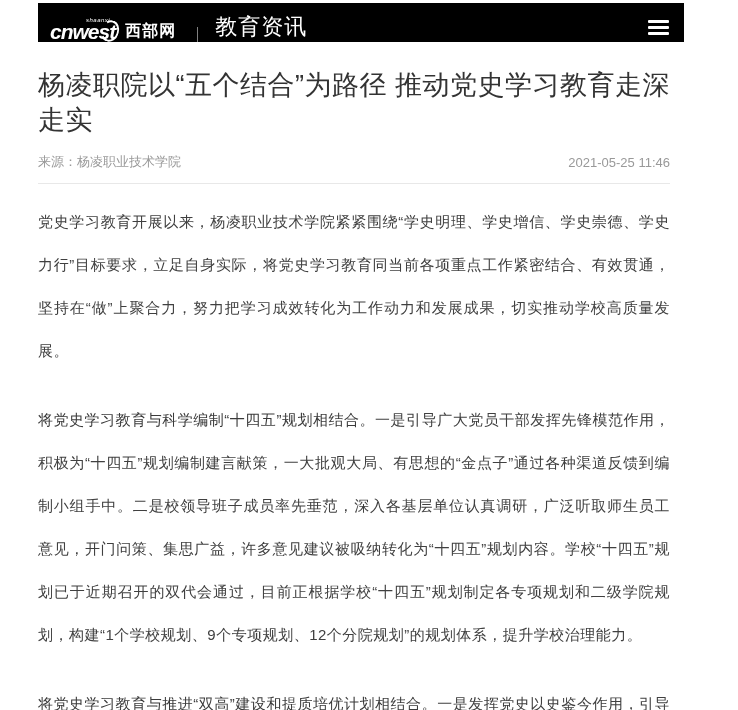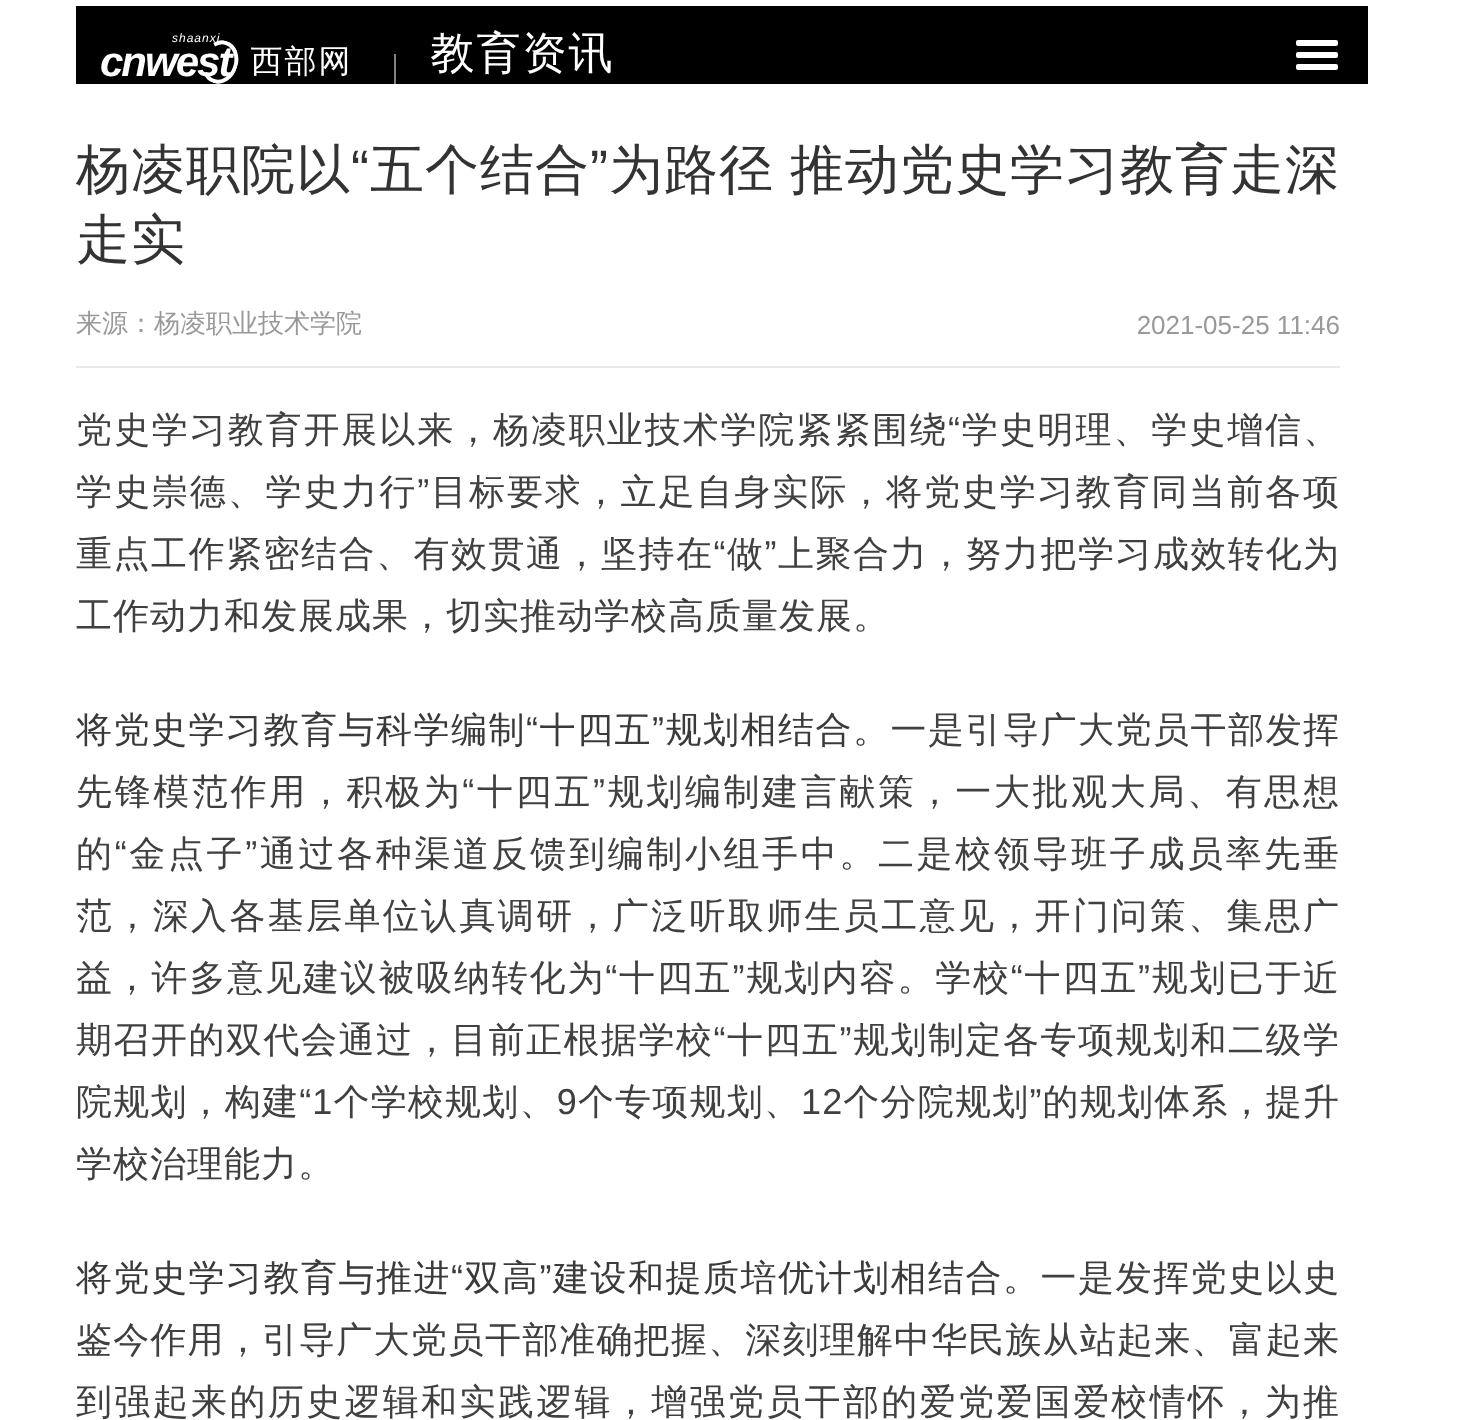--- a/index.html
+++ b/index.html
@@ -35,21 +35,21 @@
   }
   .logo-swoosh {
     width: 18px; height: 22px;
     border: 2px solid #fff; border-radius: 50%;
     border-left-color: transparent;
     margin-left: -14px; margin-top: -2px;
     transform: rotate(18deg);
     flex: 0 0 auto;
   }
   .site-name {
-    color: #fff; font-size: 16px; font-weight: 400;
+    color: #fff; font-size: 16px; font-weight: 700;
     margin-left: 6px; letter-spacing: 1px;
   }
   .header-divider {
     width: 1px; height: 15px;
     background: rgba(255,255,255,0.5);
     margin: 0 17px 0 21px;
   }
   .section-link { color: #fff; font-size: 22px; letter-spacing: 1px; cursor: pointer; }
   .menu-btn {
     margin-left: auto; margin-right: 13px;
@@ -70,21 +70,21 @@
   }
   .meta-row {
     margin-top: 15px;
     display: flex; justify-content: space-between; align-items: center;
     font-size: 13px; color: #999999; text-align: center;
   }
   .rule { margin-top: 12px; border-bottom: 1px solid #e8e8e8; height: 0; }
 
   .body-text p {
     margin: 26px 0 0 0;
-    font-size: 18px; line-height: 31px;
+    font-size: 15px; line-height: 43px;
     color: #404040; text-align: justify;
     letter-spacing: 0.5px;
   }
   .body-text p:first-child { margin-top: 16px; }
   .body-text b { font-weight: 400; color: #3a3a3a; }
 </style>
 </head>
 <body>
 
 <div class="page">

